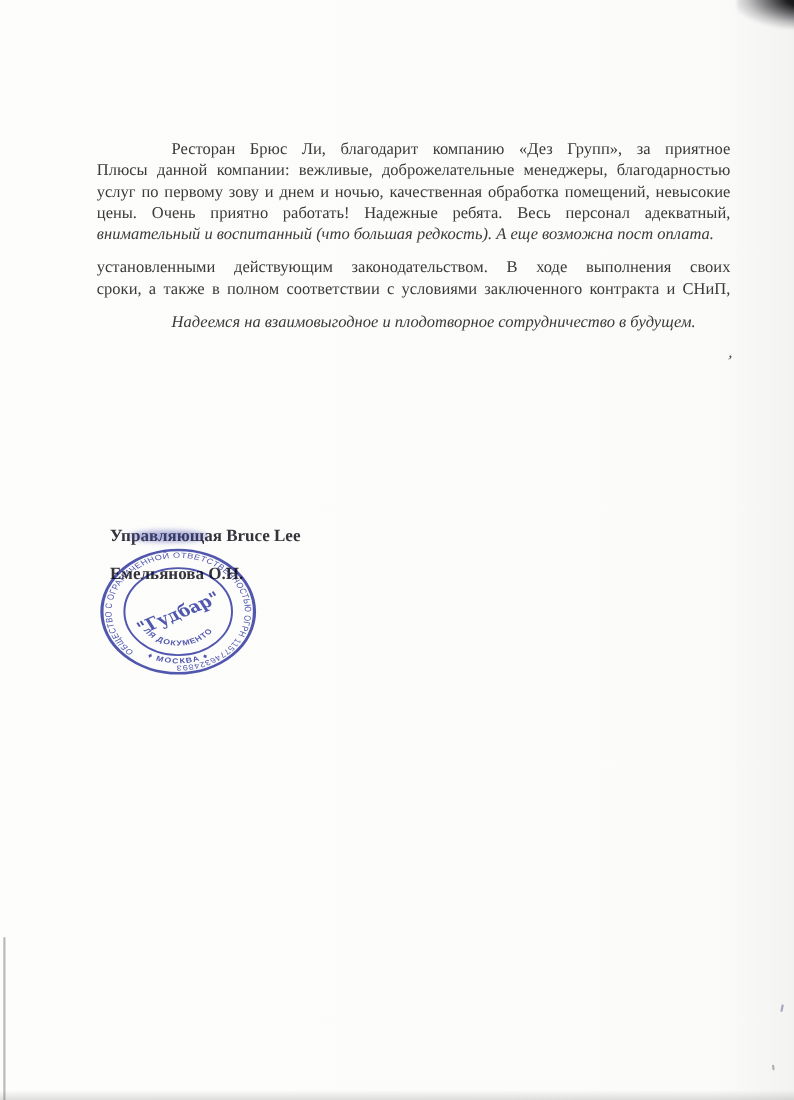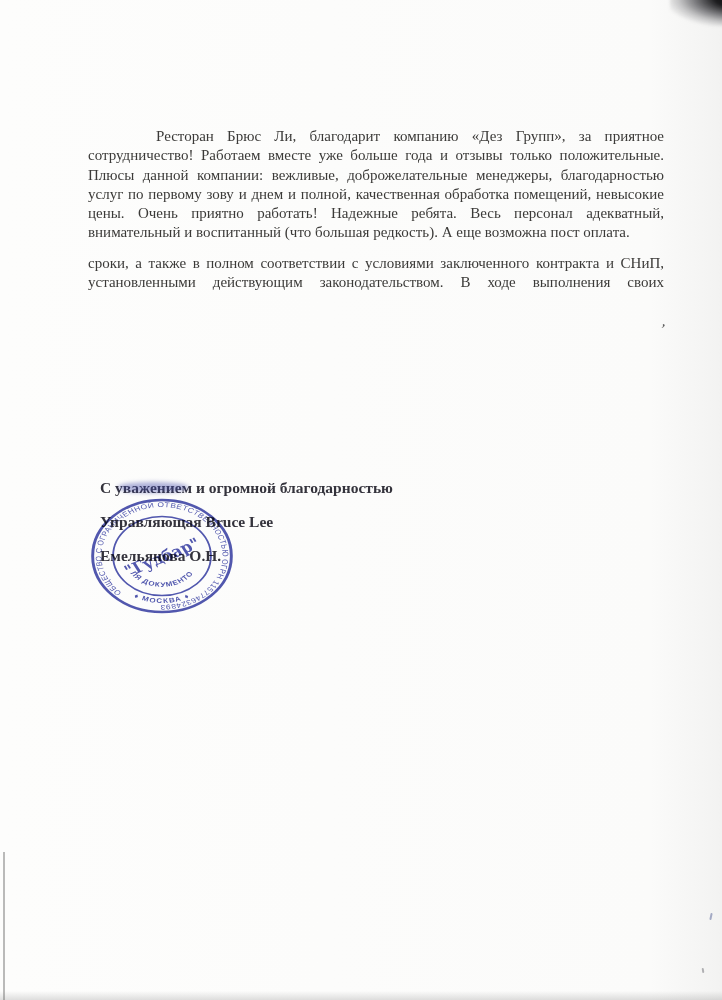--- a/index.html
+++ b/index.html
@@ -7,21 +7,21 @@
     position:relative; width:722px; height:1000px; overflow:hidden;
     background:linear-gradient(to right,#fdfdfc 0%,#fbfbfa 86%,#f3f3f2 95%,#e7e7e6 100%);
     font-family:"Liberation Serif","DejaVu Serif",serif;
     color:#3b3a38;
     padding-left:34px;
   }
   
   .letter-body { position:absolute; left:88px; top:127px; width:576px; font-size:15px; line-height:19.3px; }
   .para { margin:0 0 11px 0; }
   .line { text-align:justify; text-align-last:justify; }
-  .line.no-just { text-align-last:auto; }
+  .line.no-just { text-align-last:auto;font-style:italic; }
   .line.indent { text-indent:68px; }
   
   .closing { position:absolute; left:100px; top:478px; font-size:15.5px; font-weight:bold; color:#34333c; }
   .closing .c-line { line-height:20px; margin-bottom:14px; white-space:nowrap; }
   
   .stamp { position:absolute; left:89px; top:497px; width:146px; height:118px;
            opacity:.9; mix-blend-mode:multiply; filter:blur(.35px); }
   .stamp circle { fill:none; stroke:#3f46a8; }
   .stamp text { fill:#3f46a8; }
   .ring-text   { font-family:"Liberation Sans","DejaVu Sans",sans-serif; font-size:11.5px; letter-spacing:.6px; }
@@ -53,34 +53,35 @@
   .dash-2 { left:702px; top:968px; width:2px; height:5px; background:rgba(130,130,135,.6); transform:rotate(-8deg); }
 </style>
 </head>
 <body>
 
 <div class="page">
 
   <div class="letter-body">
     <div class="para">
       <div class="line indent">Ресторан Брюс Ли, благодарит компанию «Дез Групп», за приятное</div>
-      <div class="line">сотрудничество! Работаем вместе уже больше года и отзывы только положительные.</div>
       <div class="line">Плюсы данной компании: вежливые, доброжелательные менеджеры, благодарностью</div>
-      <div class="line">услуг по первому зову и днем и полной, качественная обработка помещений, невысокие</div>
+      <div class="line">услуг по первому зову и днем и ночью, качественная обработка помещений, невысокие</div>
       <div class="line">цены. Очень приятно работать! Надежные ребята. Весь персонал адекватный,</div>
       <div class="line no-just">внимательный и воспитанный (что большая редкость). А еще возможна пост оплата.</div>
     </div>
     <div class="para">
+      <div class="line">установленными действующим законодательством. В ходе выполнения своих</div>
       <div class="line">сроки, а также в полном соответствии с условиями заключенного контракта и СНиП,</div>
-      <div class="line">установленными действующим законодательством. В ходе выполнения своих</div>
+    </div>
+    <div class="para">
+      <div class="line indent no-just">Надеемся на взаимовыгодное и плодотворное сотрудничество в будущем.</div>
     </div>
   </div>
 
   <div class="closing">
-    <div class="c-line">С уважением и огромной благодарностью</div>
     <div class="c-line">Управляющая Bruce Lee</div>
     <div class="c-line">Емельянова О.Н.</div>
   </div>
 
   <svg class="stamp" viewBox="0 0 200 200" preserveAspectRatio="none" xmlns="http://www.w3.org/2000/svg">
     <defs>
       <path id="outer-arc" d="M 100,183 A 83,83 0 0 1 17,100 A 83,83 0 0 1 100,17 A 83,83 0 0 1 183,100 A 83,83 0 0 1 100,183" fill="none"></path>
       <path id="moscow-arc" d="M 55,166 A 81,81 0 0 0 145,166" fill="none"></path>
       <path id="docs-arc" d="M 56,128 A 52,52 0 0 0 144,128" fill="none"></path>
     </defs>

